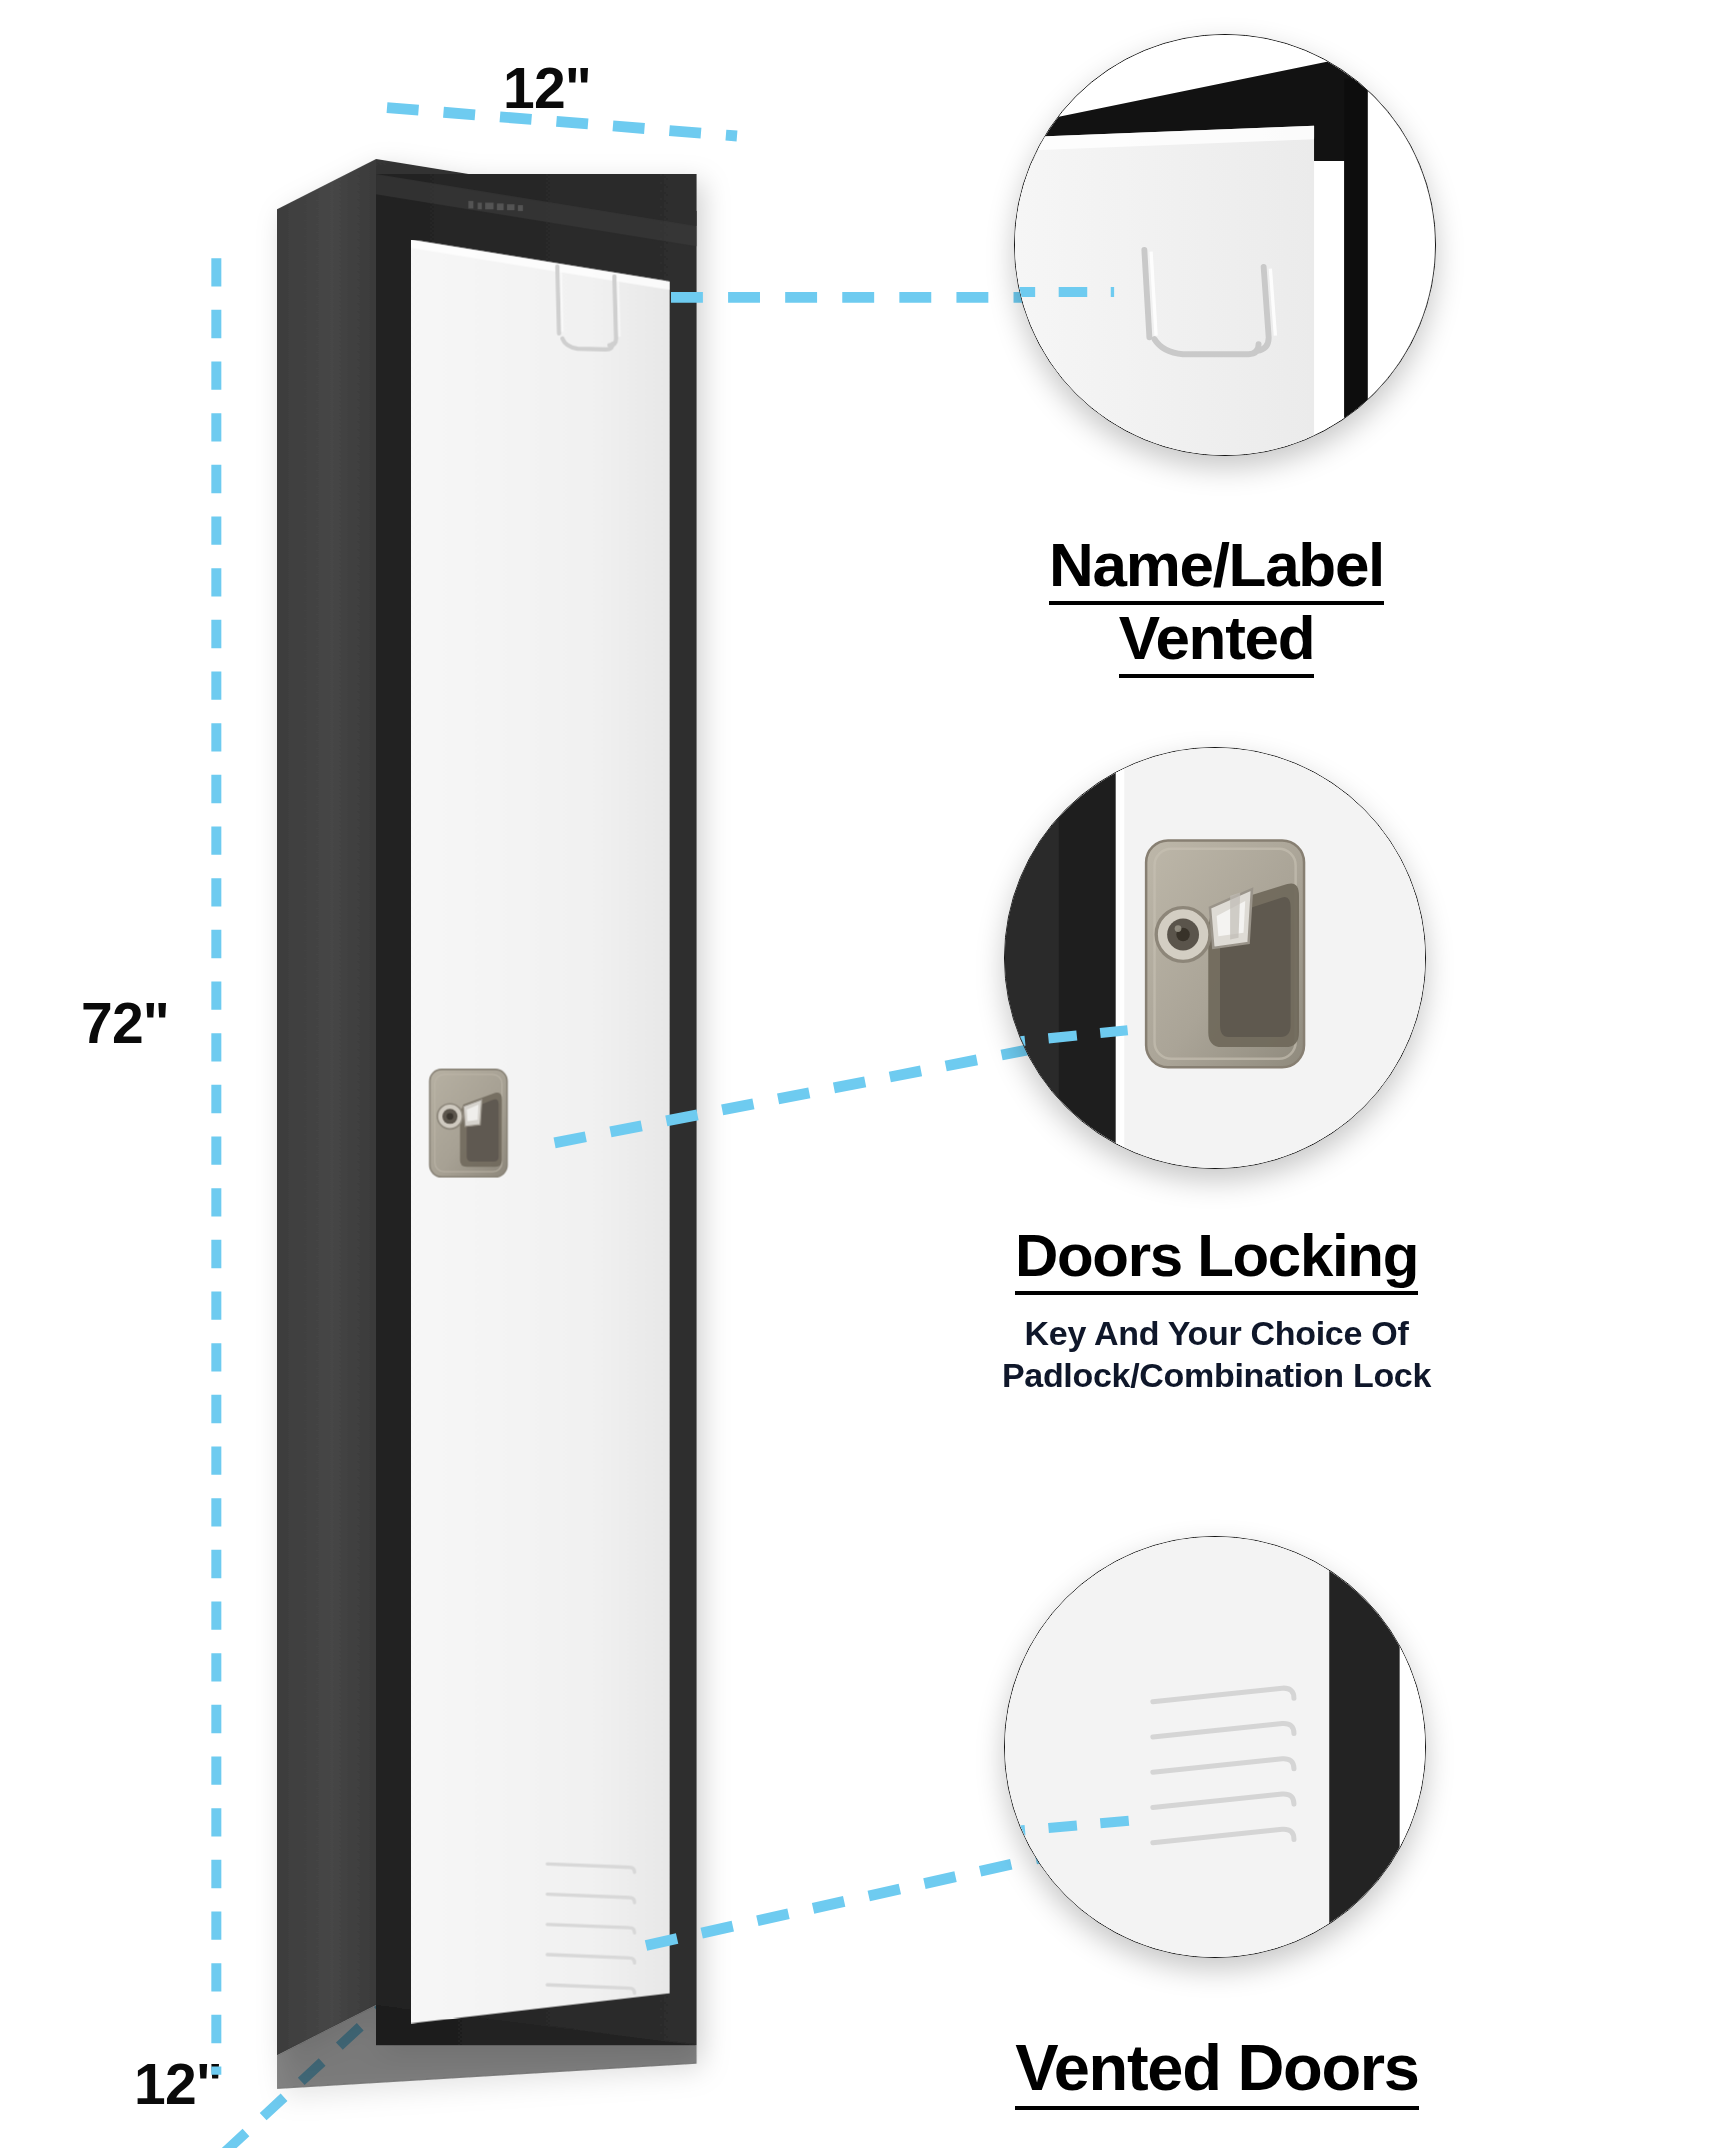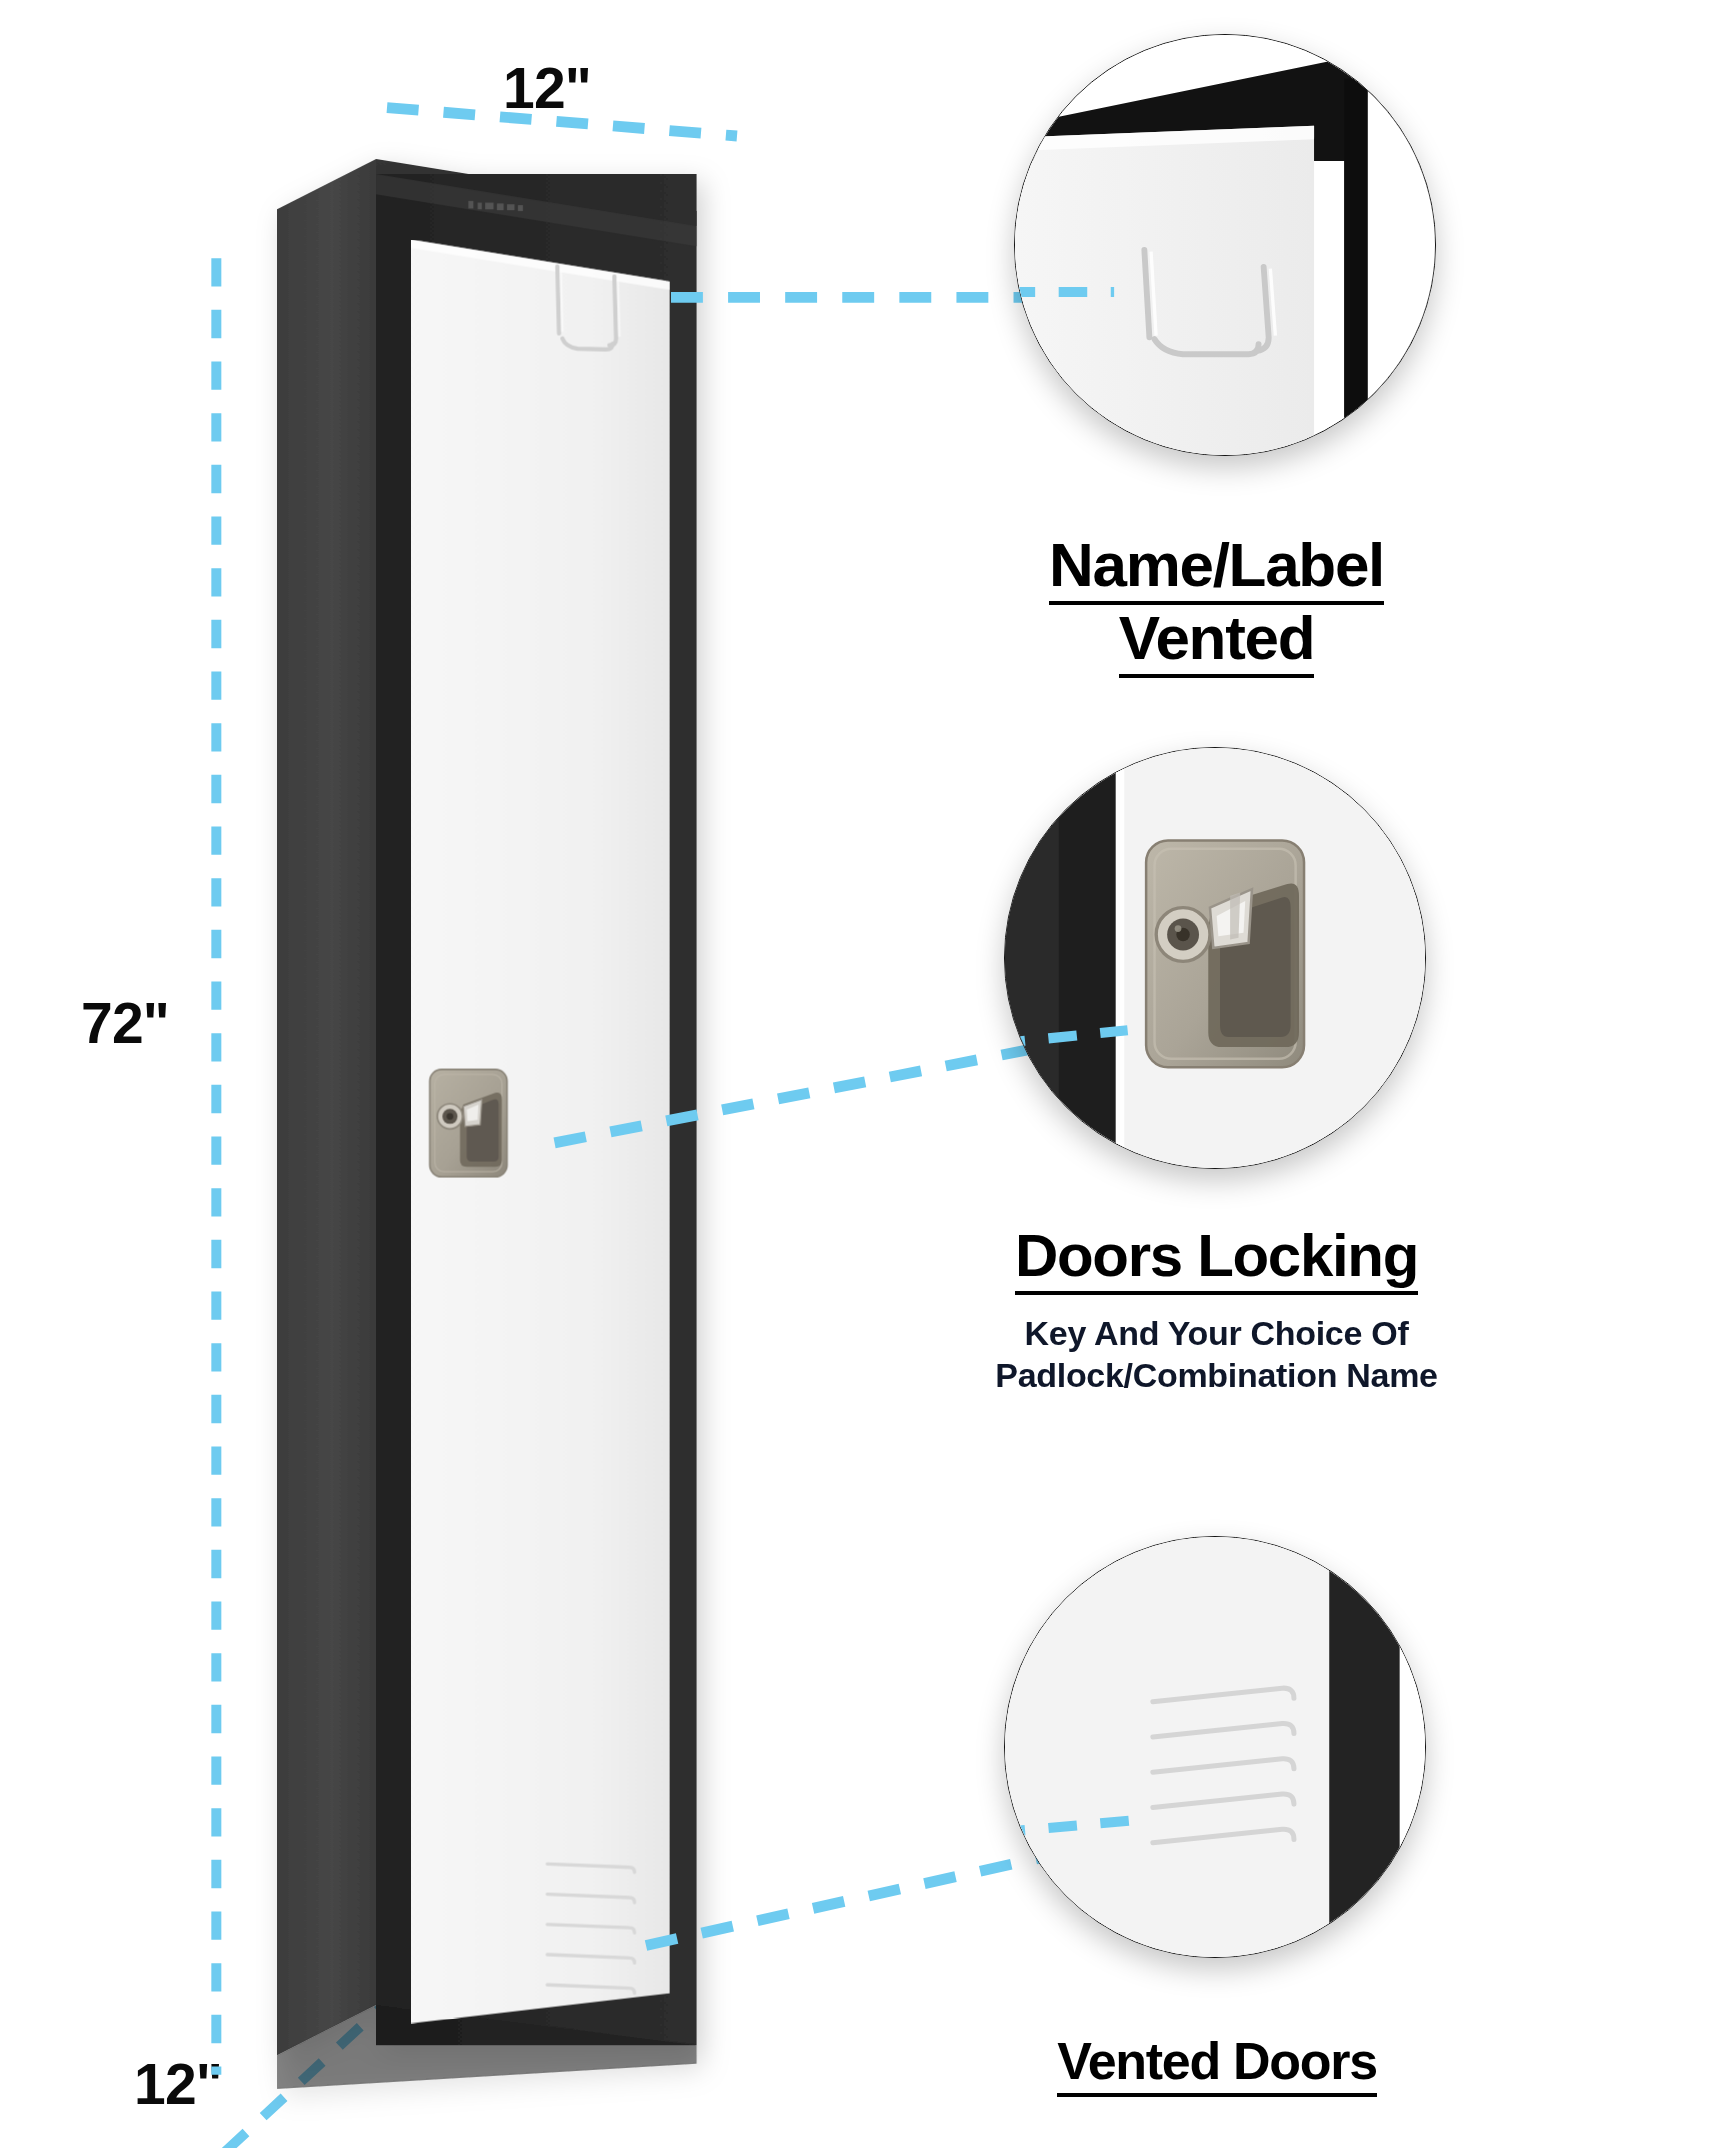--- a/index.html
+++ b/index.html
@@ -58,21 +58,21 @@
   }
   .feature .sub{
     margin-top:18.5px;font-weight:bold;font-size:34px;line-height:1.22;
     letter-spacing:-0.3px;color:#0f172a;
   }
   #feature-label-holder{left:923px;top:516px;width:587px;}
   #feature-label-holder .headline{font-size:62px;}
   #feature-lock{left:906px;top:1208px;width:621px;}
   #feature-lock .headline{font-size:60px;}
   #feature-vents{left:915px;top:2018px;width:604px;}
-  #feature-vents .headline{font-size:52px;}
+  #feature-vents .headline{font-size:65px;}
 </style>
 </head>
 <body>
 
 <div class="canvas">
 
   <div class="dim-label" id="dim-top">12"</div>
 
   <div class="dim-label" id="dim-left">72"</div>
 
@@ -307,21 +307,21 @@
       <span>Vented</span>
     </div>
   </div>
 
   <div class="feature" id="feature-lock">
     <div class="headline">
       <span>Doors Locking</span><br>
     </div>
     <div class="sub">
       <div>Key And Your Choice Of</div>
-      <div>Padlock/Combination Name</div>
+      <div>Padlock/Combination Lock</div>
     </div>
   </div>
 
   <div class="feature" id="feature-vents">
     <div class="headline">
       <span>Vented Doors</span>
     </div>
   </div>
 
 </div>

